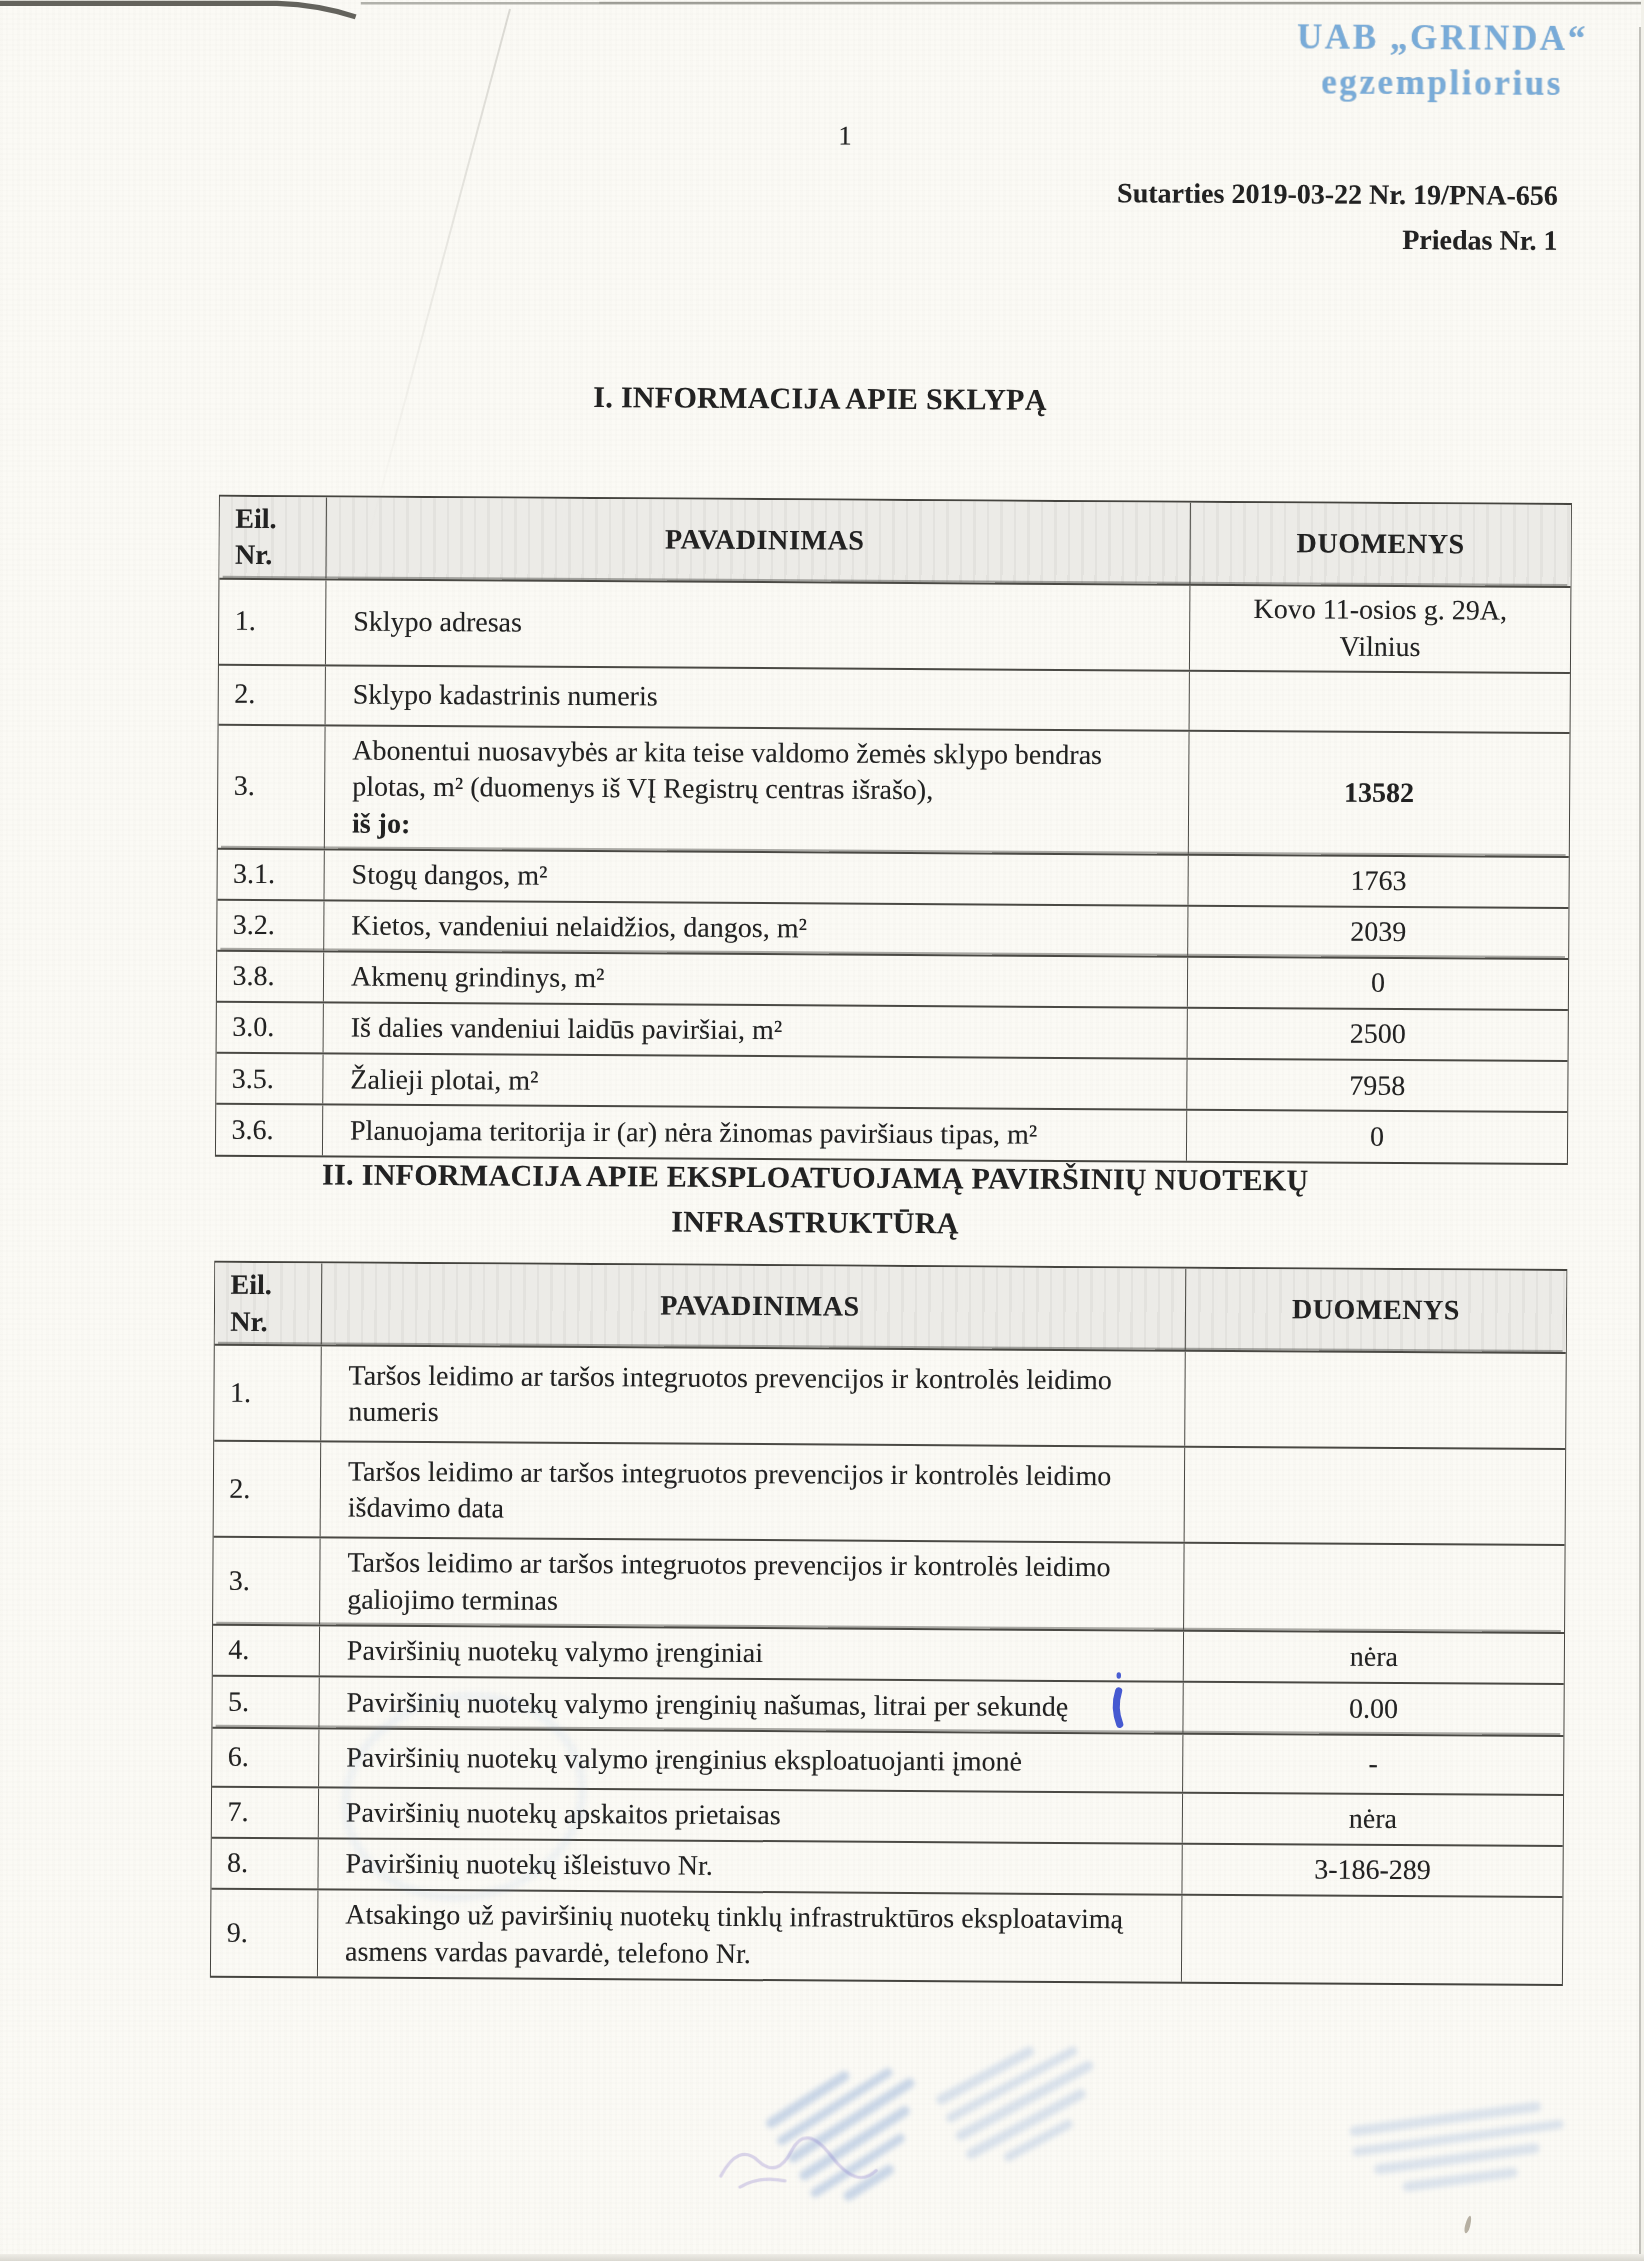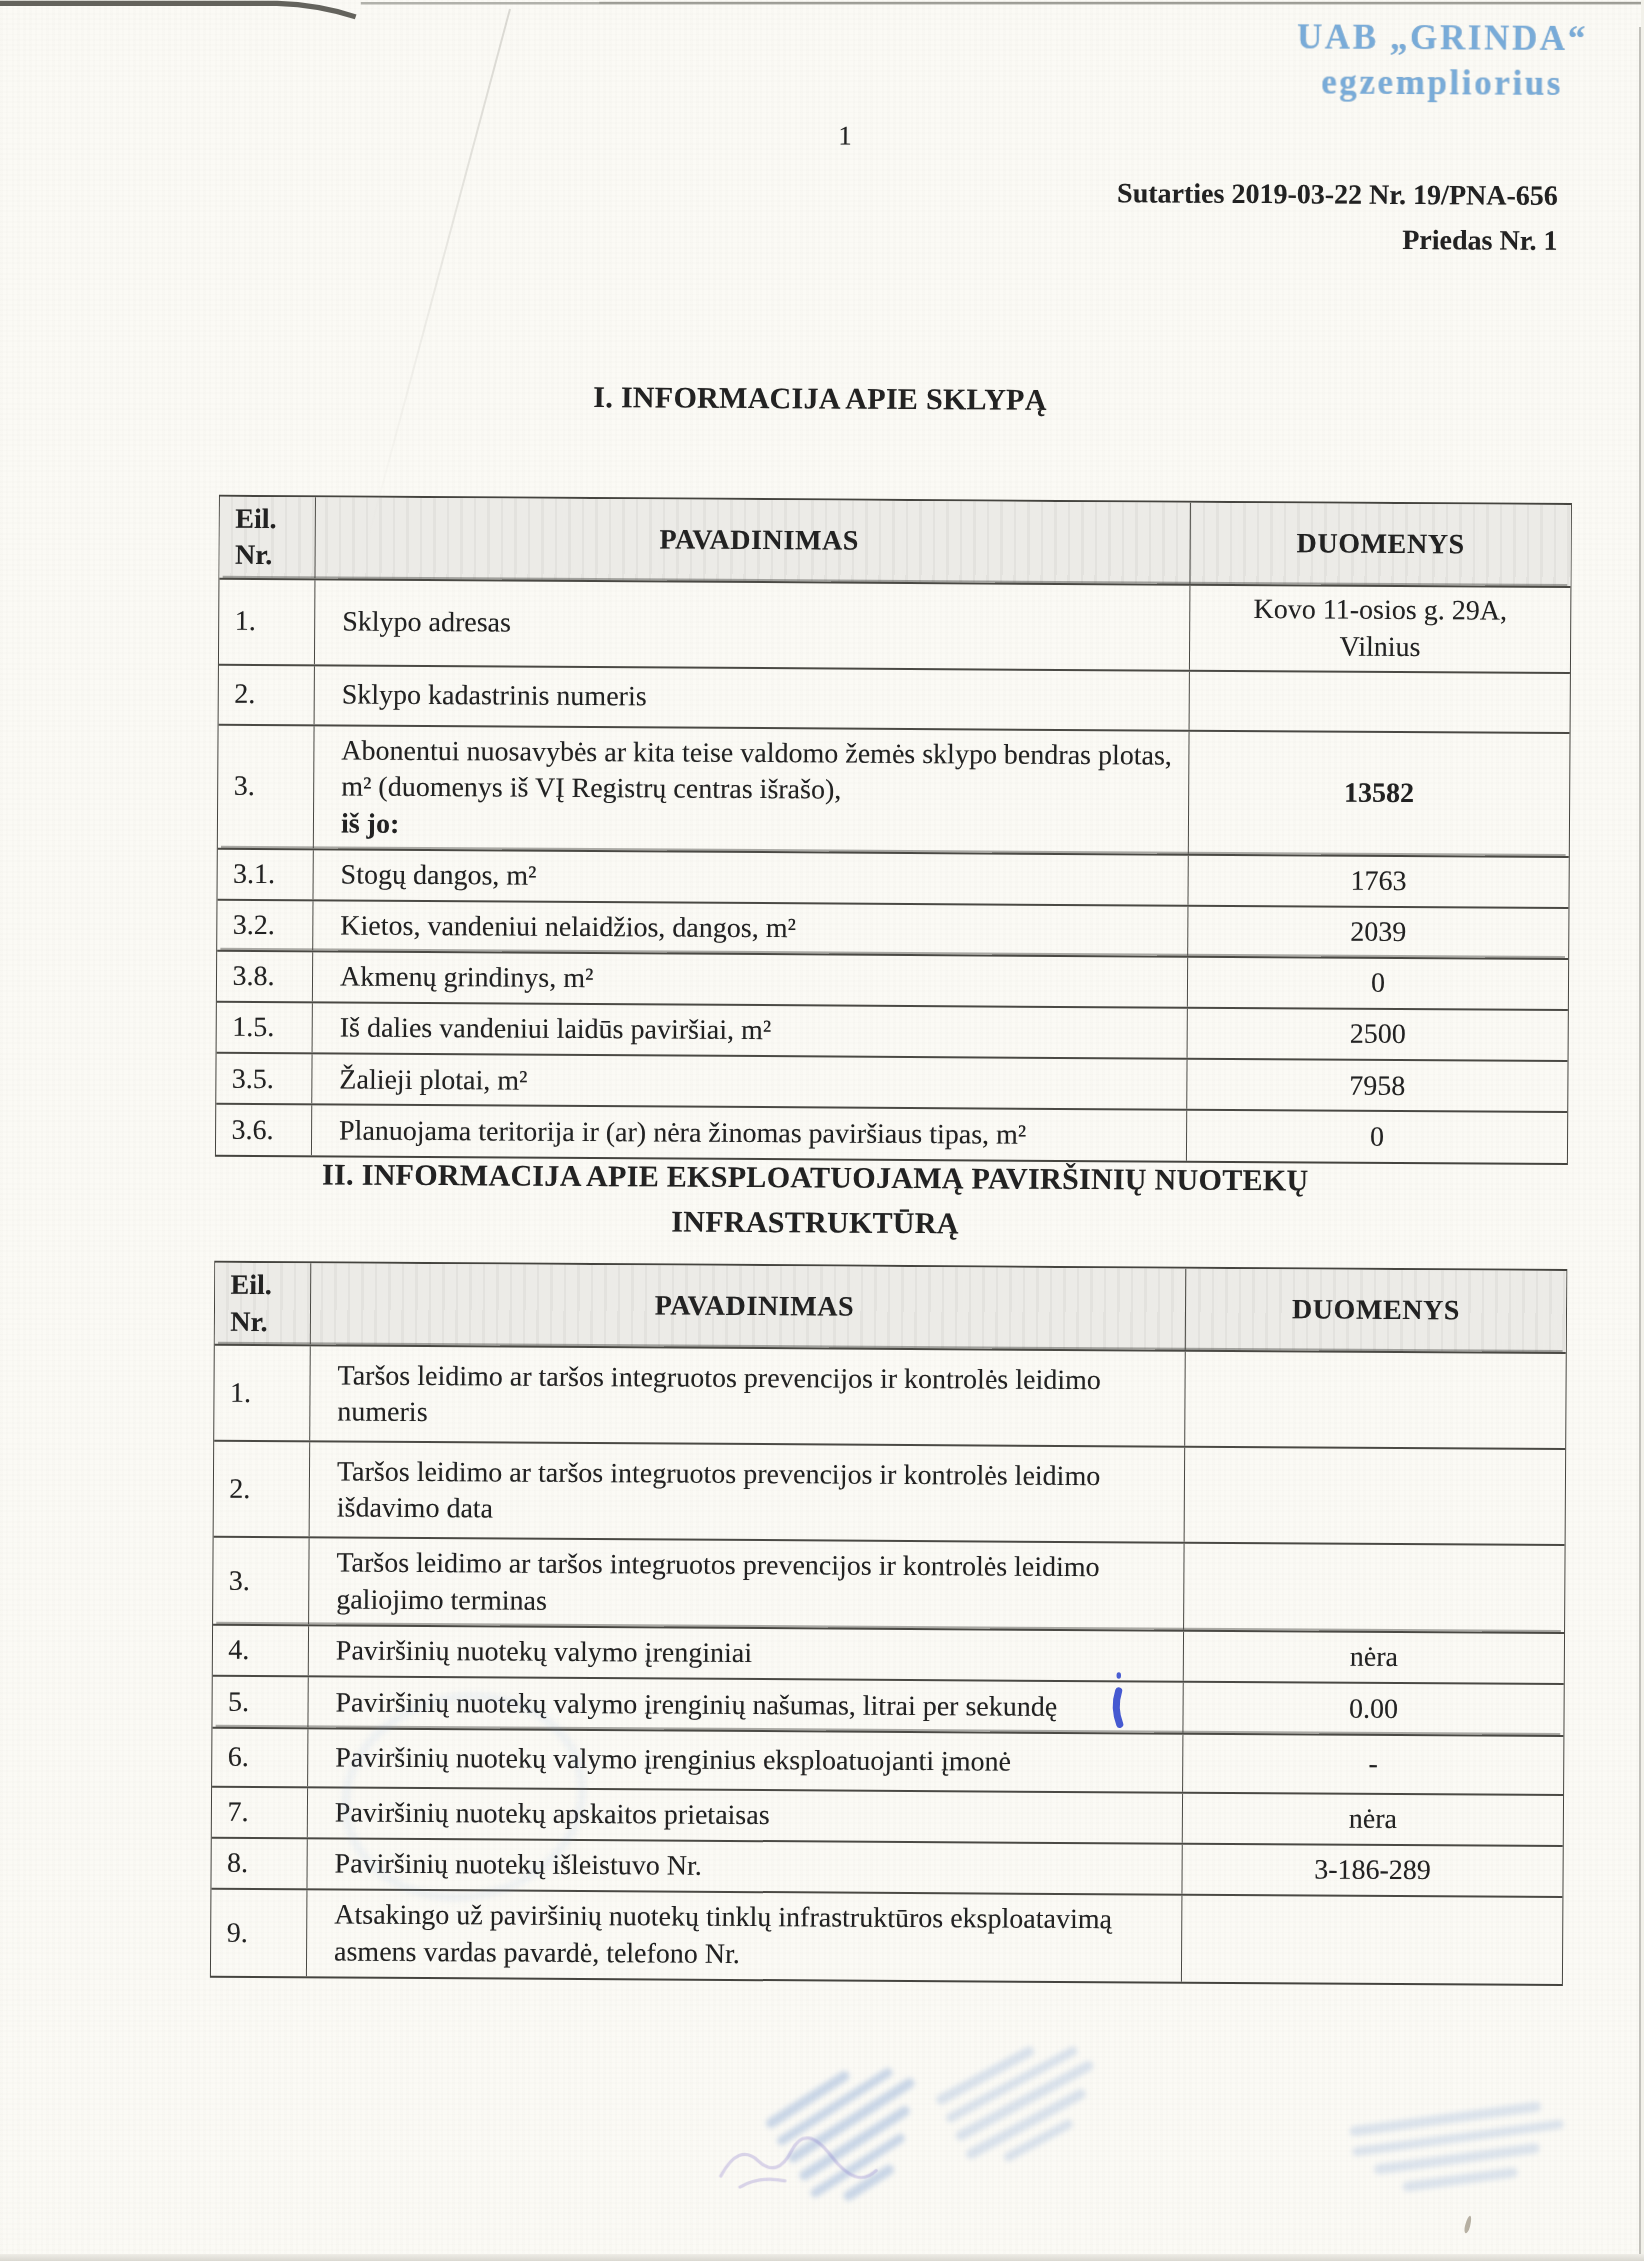--- a/index.html
+++ b/index.html
@@ -31,21 +31,21 @@
   
   .tbl{position:absolute;left:222px;width:1353px;
        border:1.9px solid #45443f;border-top-width:2.6px;border-bottom-width:2.6px;
        box-sizing:border-box;font-size:28px;line-height:1.3;}
   .t1{top:495px;}
   .t2{top:1261px;}
   .t-row{display:flex;border-top:2.6px solid #4a4944;}
   .t-row:first-child{border-top:none;}
   .dbl{box-shadow:0 -5.2px 0 -3.2px rgba(74,73,68,0.45);}
   .cell{display:flex;align-items:center;box-sizing:border-box;}
-  .c-nr{width:95px;padding:3.9px 5.2px 3.9px 15.5px;}
+  .c-nr{width:106px;padding:3.9px 5.2px 3.9px 15.5px;}
   .c-label{flex:1;padding:6.4px 14px 6.4px 27px;
            border-left:1.9px solid #4a4944;border-right:1.9px solid #4a4944;}
   .c-value{width:380px;justify-content:center;text-align:center;
            padding:3.9px 9px;white-space:pre-line;}
   .t-head{background:repeating-linear-gradient(90deg,#ecebe7 0 11px,#e3e2de 11px 13.5px);
           font-weight:bold;}
   .t-head .c-nr{white-space:pre-line;}
   .t-head .c-label,.t-head .c-value{justify-content:center;text-align:center;letter-spacing:0.6px;}
   .lbl-bold{font-weight:bold;display:block;}
   .v-bold{font-weight:bold;text-align:right;}
@@ -148,21 +148,21 @@
           <div class="cell c-value"><span class="val">2039</span></div>
         </div>
         <div class="t-row row-5 dbl">
           <div class="cell c-nr">3.8.</div>
           <div class="cell c-label">
             <div><span class="lbl">Akmenų grindinys, m²</span></div>
           </div>
           <div class="cell c-value"><span class="val">0</span></div>
         </div>
         <div class="t-row row-6">
-          <div class="cell c-nr">1.5.</div>
+          <div class="cell c-nr">3.0.</div>
           <div class="cell c-label">
             <div><span class="lbl">Iš dalies vandeniui laidūs paviršiai, m²</span></div>
           </div>
           <div class="cell c-value"><span class="val">2500</span></div>
         </div>
         <div class="t-row row-7">
           <div class="cell c-nr">3.5.</div>
           <div class="cell c-label">
             <div><span class="lbl">Žalieji plotai, m²</span></div>
           </div>

